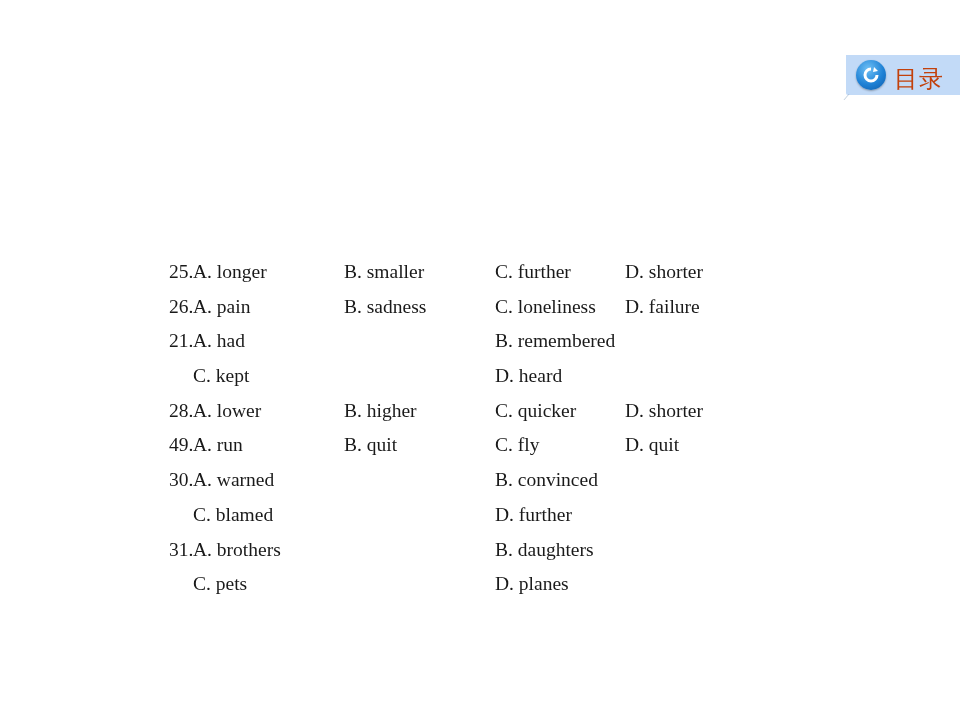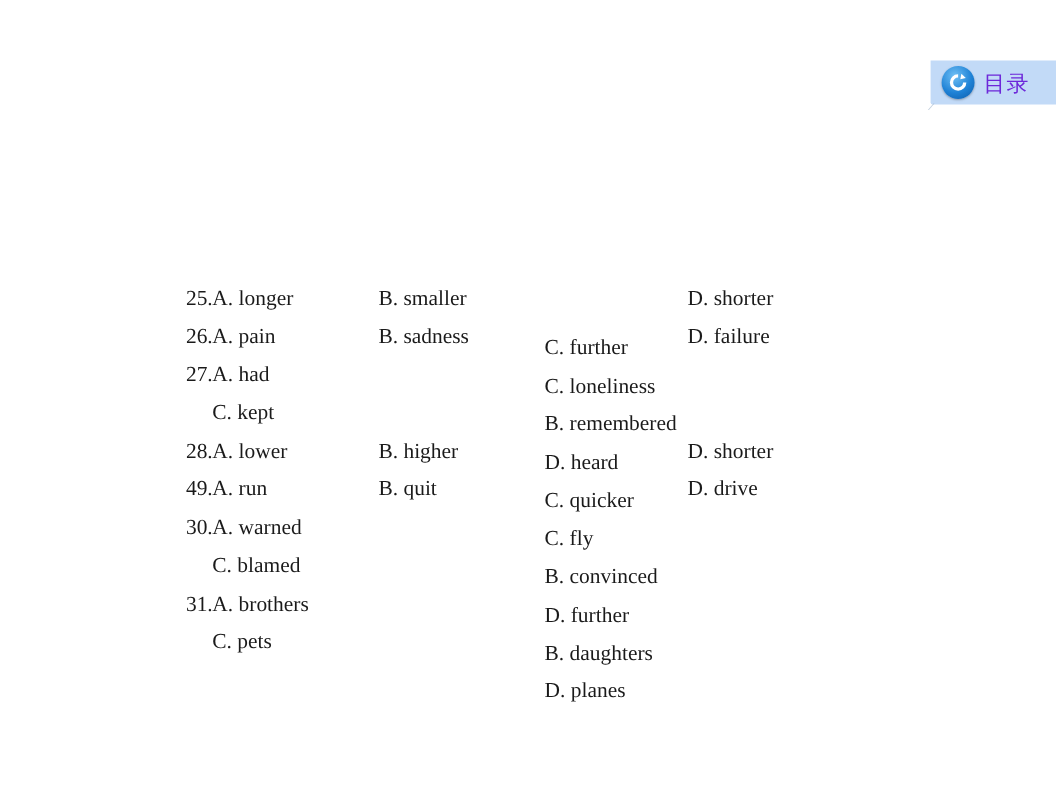--- a/index.html
+++ b/index.html
@@ -7,26 +7,26 @@
          font-family:"Liberation Serif", "DejaVu Serif", serif; color:#1a1a1a; }
   .toc-btn { position:absolute; left:846px; top:55px; width:114px; height:40px;
              background:#c2daf7; border-bottom-left-radius:2px; cursor:pointer; }
   .toc-btn::before { content:""; position:absolute; left:0; bottom:-5px; width:10px; height:6px;
              border-left:1px solid #9ab0c8; transform:skewX(-40deg); opacity:0.6; }
   .toc-icon { position:absolute; left:10px; top:5px; width:30px; height:30px; border-radius:50%;
               background:radial-gradient(circle at 40% 30%, #6fc0f5 0%, #1f82d6 55%, #0d5aa8 100%);
               box-shadow:0 1px 2px rgba(0,0,0,0.3); }
   .toc-icon svg { position:absolute; left:6px; top:6px; }
   .toc-label { position:absolute; left:48px; top:8px; font-family:"DejaVu Sans", sans-serif;
-               font-size:20px; color:#6d28d9; letter-spacing:1px; }
+               font-size:24px; color:#c2410c; letter-spacing:1px; }
   .quiz { position:absolute; left:169px; top:258px; }
   .row { position:relative; height:34.7px; font-size:19.5px; line-height:28px; white-space:nowrap; }
   .num { position:absolute; left:0; font-weight:normal; }
   .opt { position:absolute; }
-  .c1 { left:24px; } .c2 { left:175px; } .c3 { left:326px;margin-top:45px; } .c4 { left:456px; }
+  .c1 { left:24px; } .c2 { left:175px; } .c3 { left:326px; } .c4 { left:456px; }
 </style>
 </head>
 <body>
 
 <div class="toc-btn">
   <span class="toc-icon">
     <svg width="18" height="18" viewBox="0 0 18 18">
       <path d="M9 3 A6 6 0 1 0 15 9" fill="none" stroke="#ffffff" stroke-width="3"></path>
       <path d="M12 1 L16 5 L11 6 Z" fill="#ffffff"></path>
     </svg>
@@ -46,21 +46,21 @@
 
   <div class="row">
     <span class="num"><span>26</span>.</span>
     <span class="opt c1">A. pain</span>
     <span class="opt c2">B. sadness</span>
     <span class="opt c3">C. loneliness</span>
     <span class="opt c4">D. failure</span>
   </div>
 
   <div class="row">
-    <span class="num"><span>27</span>.</span>
+    <span class="num"><span>21</span>.</span>
     <span class="opt c1">A. had</span>
     <span class="opt c3">B. remembered</span>
   </div>
   <div class="row">
     <span class="opt c1">C. kept</span>
     <span class="opt c3">D. heard</span>
   </div>
 
   <div class="row">
     <span class="num"><span>28</span>.</span>
@@ -68,21 +68,21 @@
     <span class="opt c2">B. higher</span>
     <span class="opt c3">C. quicker</span>
     <span class="opt c4">D. shorter</span>
   </div>
 
   <div class="row">
     <span class="num"><span>49</span>.</span>
     <span class="opt c1">A. run</span>
     <span class="opt c2">B. quit</span>
     <span class="opt c3">C. fly</span>
-    <span class="opt c4">D. drive</span>
+    <span class="opt c4">D. quit</span>
   </div>
 
   <div class="row">
     <span class="num"><span>30</span>.</span>
     <span class="opt c1">A. warned</span>
     <span class="opt c3">B. convinced</span>
   </div>
   <div class="row">
     <span class="opt c1">C. blamed</span>
     <span class="opt c3">D. further</span>

